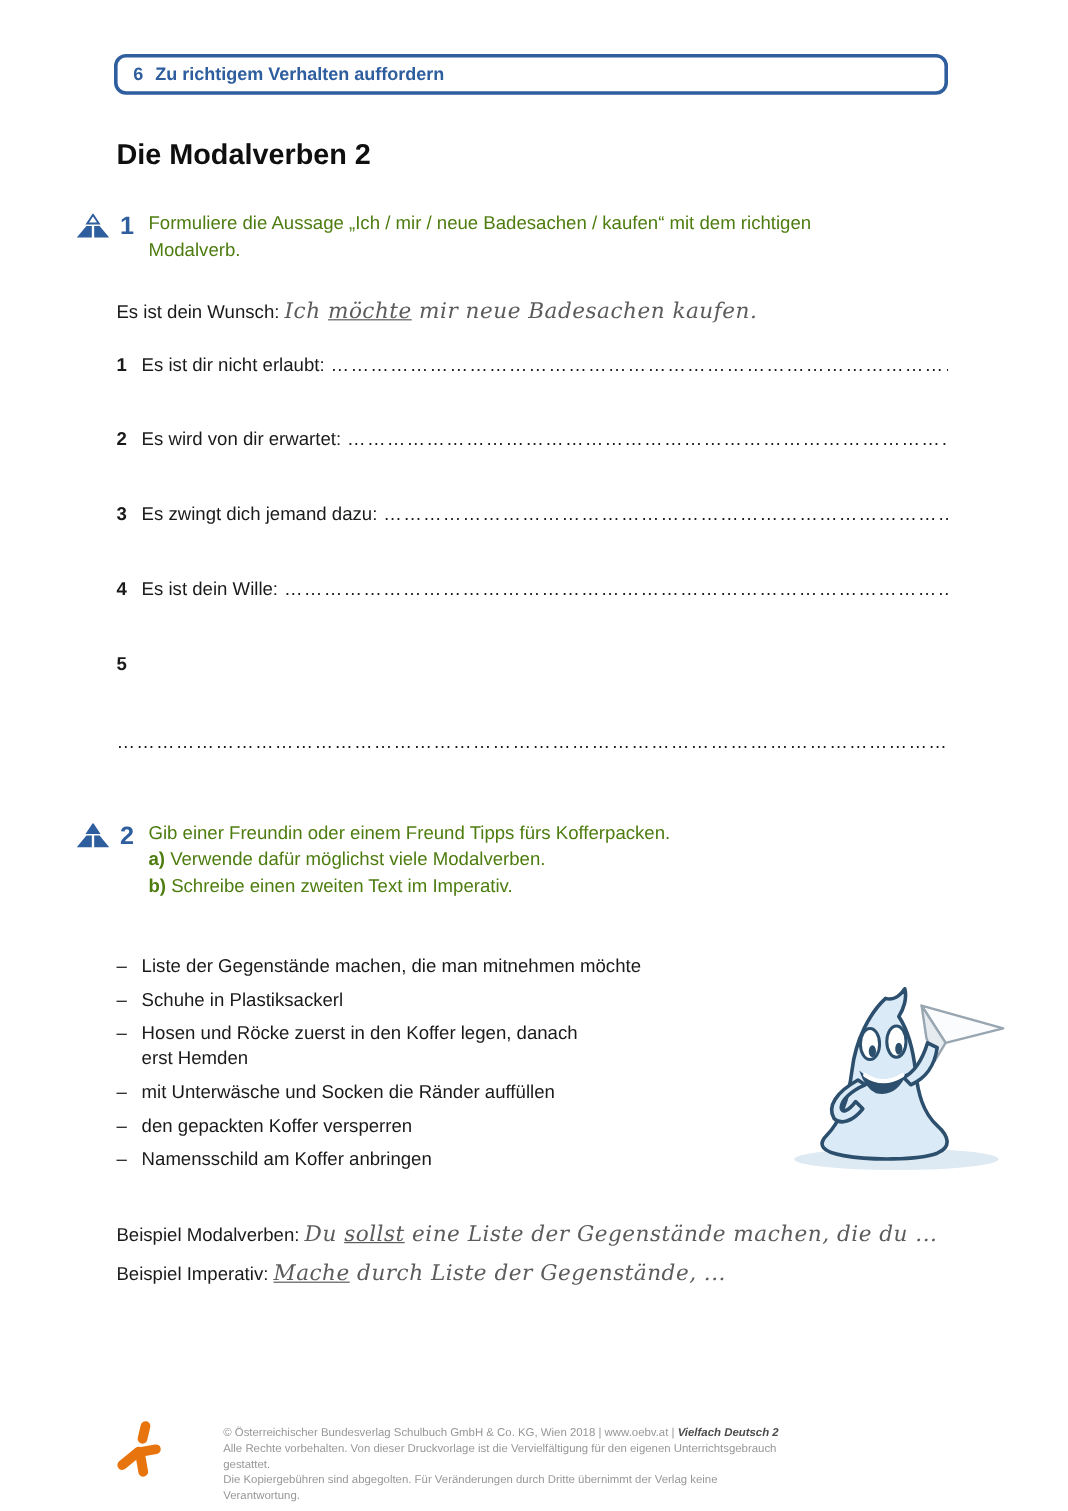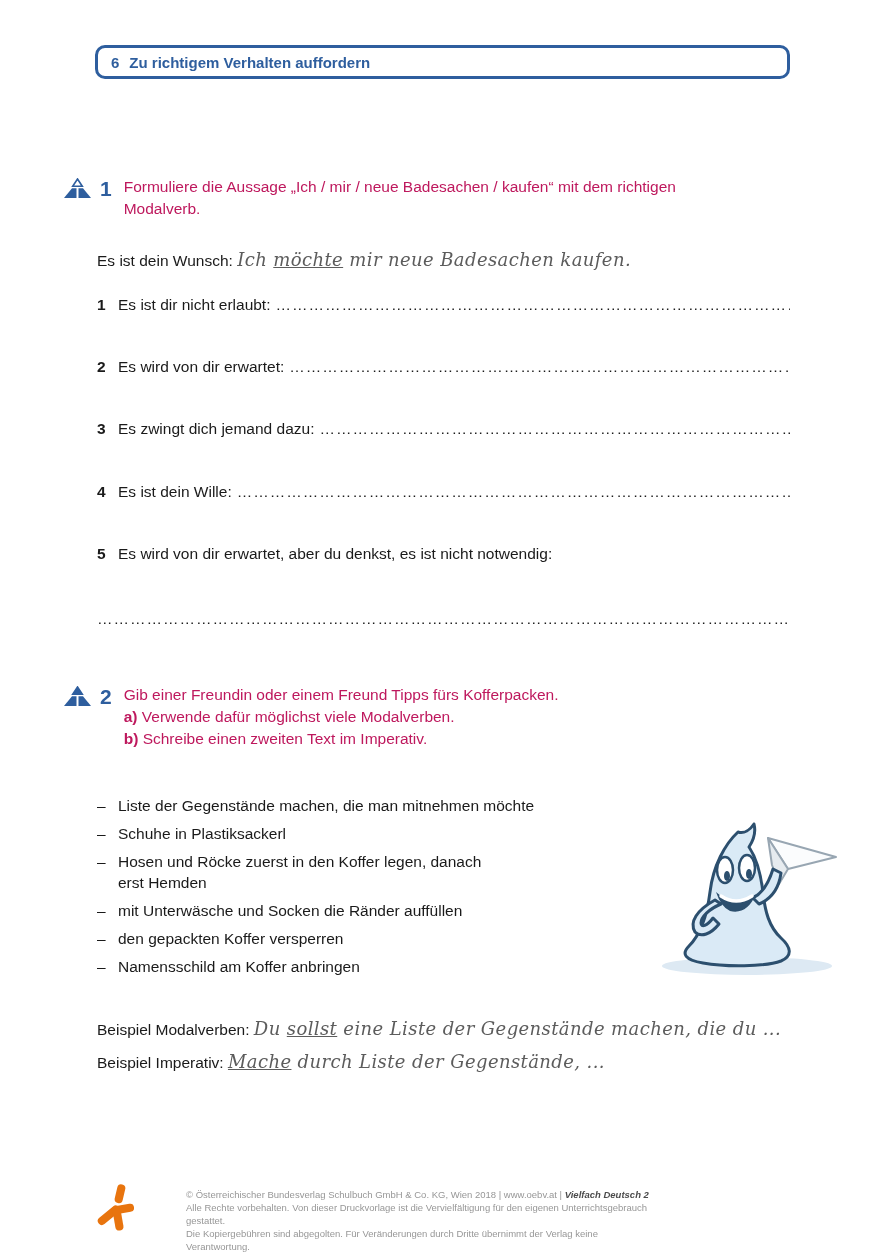--- a/index.html
+++ b/index.html
@@ -13,21 +13,21 @@
     box-sizing:border-box;border:3px solid #2e5e9e;border-radius:10px;
     display:flex;align-items:center;padding-left:13px;gap:10px;
   }
   .unit-box span{color:#2e5e9e;font-weight:bold;font-size:15px;}
   
   .page-title{position:absolute;left:97px;top:116px;font-size:24px;font-weight:bold;color:#0f0f0f;margin:0;}
   
   .exercise{position:absolute;left:63px;display:flex;align-items:flex-start;}
   .exercise .marker{display:flex;align-items:flex-start;gap:8px;margin-top:2px;}
   .exercise .ex-num{color:#2e5e9e;font-weight:bold;font-size:21px;line-height:21px;}
-  .exercise .ex-text{margin-left:12px;color:#be185d;font-size:15.5px;line-height:22px;max-width:650px;}
+  .exercise .ex-text{margin-left:12px;color:#4d7c0f;font-size:15.5px;line-height:22px;max-width:650px;}
   .ex-text .sub-label{font-weight:bold;}
   
   .body-line{position:absolute;left:97px;font-size:15.5px;color:#1a1a1a;white-space:nowrap;}
   .hand{
     font-family:"DejaVu Serif",serif;font-style:italic;color:#5c5c5c;
     font-size:18px;letter-spacing:0.4px;
   }
   .hand .u{text-decoration:underline;}
   
   .answer-item{
@@ -64,20 +64,21 @@
 </head>
 <body>
 
 <div class="page">
 
   <div class="unit-box">
     <span>6</span>
     <span>Zu richtigem Verhalten auffordern</span>
   </div>
 
+  <h1 class="page-title">Die Modalverben 2</h1>
 
   <div class="exercise" style="top:176px;">
     <div class="marker">
       <span>
         <svg width="29" height="21" viewBox="0 0 29 21">
           <polygon points="14.5,1 19.3,8.3 9.7,8.3" fill="#ffffff" stroke="#2e5e9e" stroke-width="1.6"></polygon>
           <polygon points="9,10.3 13.5,10.3 13.5,20 1,20" fill="#2e5e9e"></polygon>
           <polygon points="15.5,10.3 20,10.3 28,20 15.5,20" fill="#2e5e9e"></polygon>
         </svg>
       </span>
@@ -111,21 +112,20 @@
     <span class="label">Es zwingt dich jemand dazu:</span>
     <span class="leader">………………………………………………………………………………………………………………………………………………………………………………………………………………………………………………………………………………………………………………………………</span>
   </div>
   <div class="answer-item" style="top:483px;">
     <span class="num">4</span>
     <span class="label">Es ist dein Wille:</span>
     <span class="leader">………………………………………………………………………………………………………………………………………………………………………………………………………………………………………………………………………………………………………………………………</span>
   </div>
   <div class="answer-item" style="top:545px;">
     <span class="num">5</span>
-    <span class="label">Es wird von dir erwartet, aber du denkst, es ist nicht notwendig:</span>
   </div>
   <div class="leader-line" style="top:610px;">………………………………………………………………………………………………………………………………………………………………………………………………………………………………………………………………………………………………………………………………</div>
 
   <div class="exercise" style="top:684px;">
     <div class="marker">
       <span>
         <svg width="29" height="21" viewBox="0 0 29 21">
           <polygon points="14.5,1 19.3,8.3 9.7,8.3" fill="#2e5e9e" stroke="#2e5e9e" stroke-width="1.6"></polygon>
           <polygon points="9,10.3 13.5,10.3 13.5,20 1,20" fill="#2e5e9e"></polygon>
           <polygon points="15.5,10.3 20,10.3 28,20 15.5,20" fill="#2e5e9e"></polygon>

